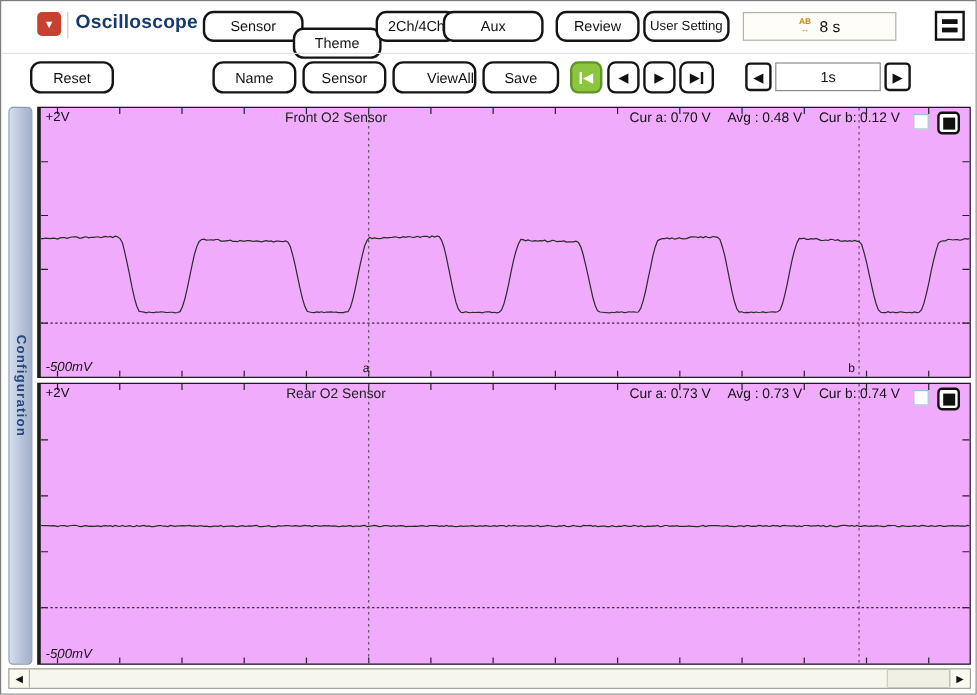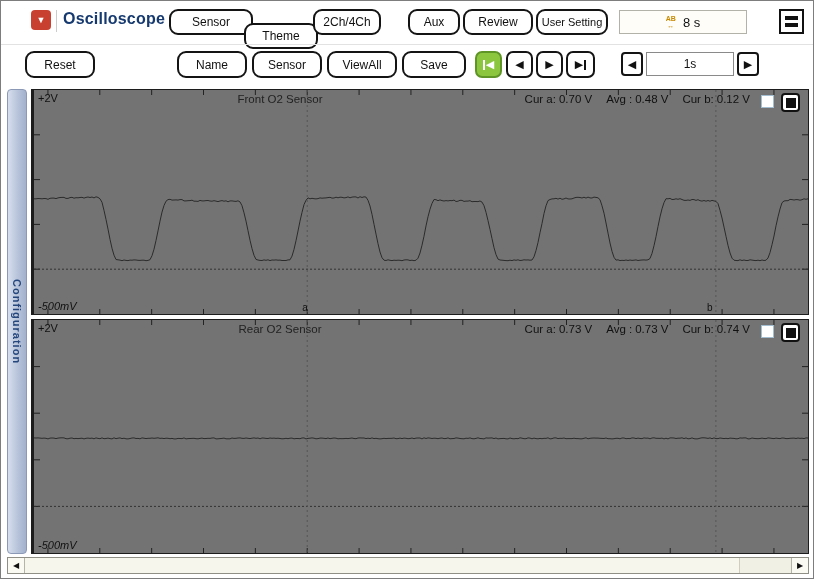--- a/index.html
+++ b/index.html
@@ -35,21 +35,21 @@
   .ts-box{position:absolute;left:645px;top:51px;width:88px;height:24px;border:1px solid #8a8a8a;background:#fff;
           box-sizing:border-box;display:flex;align-items:center;justify-content:center;font-size:12px;color:#111;}
 
   
   .side-tab{position:absolute;left:6px;top:88px;width:20px;height:465px;border:1px solid #8b99b6;border-radius:4px;
             background:linear-gradient(90deg,#d7dfee 0%,#b7c3da 55%,#a3b1cc 100%);box-sizing:border-box;
             display:flex;align-items:center;justify-content:center;}
   .side-tab span{writing-mode:vertical-rl;font-size:11px;font-weight:bold;color:#24467c;letter-spacing:1px;}
 
   
-  .panel{position:absolute;left:30px;width:778px;background:#737373;border:1px solid #1c1c1c;border-left-width:3px;box-sizing:border-box;}
+  .panel{position:absolute;left:30px;width:778px;background:#f0abfc;border:1px solid #1c1c1c;border-left-width:3px;box-sizing:border-box;}
   .panel svg{position:absolute;left:0;top:0;width:100%;height:100%;display:block;}
   .pl-top{position:absolute;left:4px;top:2px;font-size:11px;color:#111;}
   .pl-title{position:absolute;left:100px;width:292px;top:3px;text-align:center;font-size:11.5px;color:#222;}
   .pl-stats{position:absolute;top:3px;right:58px;display:flex;font-size:11.5px;color:#111;white-space:pre;}
   .pl-stats .lab{margin-right:3px;}
   .pl-stats .val{margin-right:14px;}
   .pl-stats .val:last-child{margin-right:0;}
   .pl-check{position:absolute;top:5px;right:34px;width:13px;height:13px;border:1px solid #a3bdd0;background:#fff;box-sizing:border-box;}
   .pl-fillbtn{position:absolute;top:3px;right:8px;width:19px;height:19px;border:2px solid #111;border-radius:4px;background:#fff;
               box-sizing:border-box;display:flex;align-items:center;justify-content:center;}
@@ -78,21 +78,21 @@
 
   <div class="btn" style="left:168px;top:8px;width:84px;">
       <span>Sensor</span>
     </div>
   <div class="btn" style="left:243px;top:22px;width:74px;">
       <span>Theme</span>
     </div>
   <div class="btn" style="left:312px;top:8px;width:68px;">
       <span>2Ch/4Ch</span>
     </div>
-  <div class="btn" style="left:407px;top:8px;width:52px;">
+  <div class="btn" style="left:368px;top:8px;width:84px;">
       <span>Aux</span>
     </div>
   <div class="btn" style="left:462px;top:8px;width:70px;">
       <span>Review</span>
     </div>
   <div class="btn small" style="left:535px;top:8px;width:72px;">
       <span>User Setting</span>
     </div>
 
   <div class="ab-box">
@@ -112,21 +112,21 @@
 
   <div class="btn tbtn" style="left:24px;width:70px;text-align:center;">
       <span>Reset</span>
     </div>
   <div class="btn tbtn" style="left:176px;width:70px;">
       <span>Name</span>
     </div>
   <div class="btn tbtn" style="left:251px;width:70px;">
       <span>Sensor</span>
     </div>
-  <div class="btn tbtn" style="left:326px;width:70px;">
+  <div class="btn tbtn" style="left:326px;width:70px;justify-content:flex-end;">
       <span>ViewAll</span>
     </div>
   <div class="btn tbtn" style="left:401px;width:64px;">
       <span>Save</span>
     </div>
 
   <div class="play-btn green" style="left:474px;">
     <span class="vbar"></span>
       <span>◀</span>
   </div>

